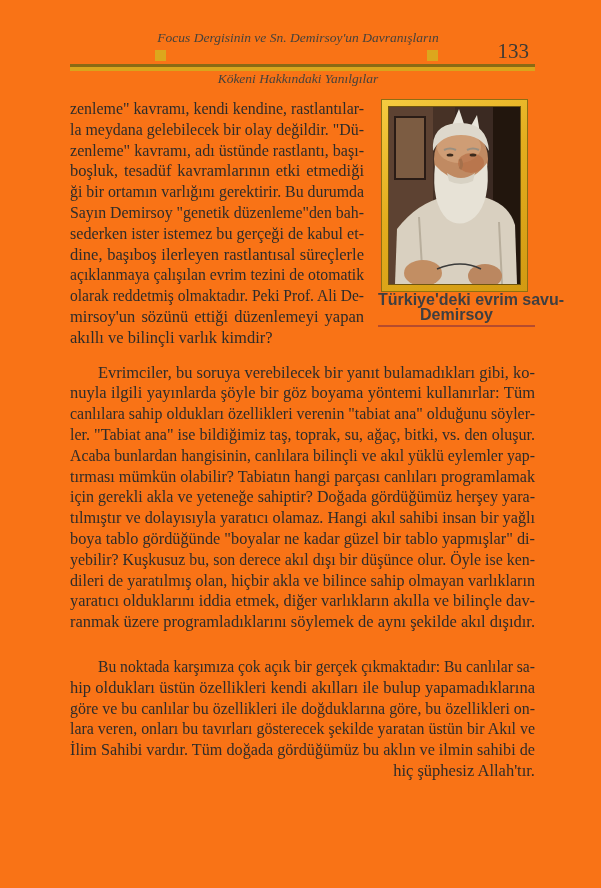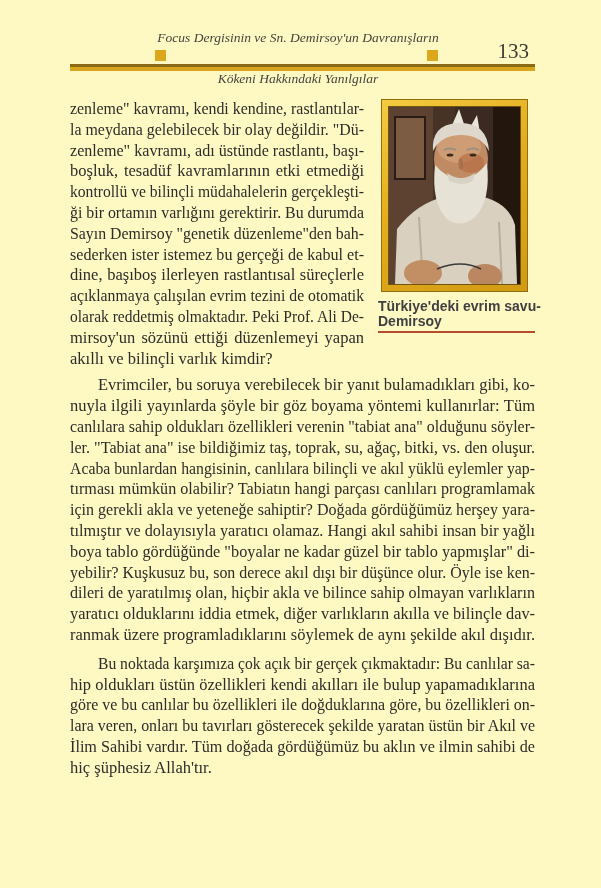--- a/index.html
+++ b/index.html
@@ -1,16 +1,16 @@
 <!DOCTYPE html>
 <html><head>
 <meta charset="utf-8">
 <style>
   html,body{margin:0;padding:0;background:#ffffff;}
-  .page{position:relative;width:601px;height:888px;background:#fef9c3;overflow:hidden;
+  .page{position:relative;width:601px;height:888px;background:#f97316;overflow:hidden;
         font-family:"Liberation Serif","DejaVu Serif",serif;color:#2e2c2a;}
 
   
   .title-line{position:absolute;left:60px;width:476px;text-align:center;
               font-style:italic;font-size:13.5px;line-height:16px;color:#46423c;}
   .title-1{top:30px;}
   .title-2{top:30px;margin-top:41px;}
   .ornament{position:absolute;width:11px;height:11px;background:#DCA71D;}
   .sq-left{left:155px;top:50px;}
   .sq-right{left:427px;top:50px;}
@@ -20,34 +20,34 @@
 
   
   .content{position:absolute;left:70px;top:99px;width:465px;}
   .row1{display:flex;}
   .col1{width:294px;}
   .photo-block{width:157px;margin-left:auto;}
 
   .para .line{height:20.8px;line-height:20.8px;font-size:16.5px;overflow:visible;white-space:nowrap;}
   .line .fit{display:inline-block;white-space:nowrap;transform-origin:0 60%;}
   .indent{padding-left:28px;}
-  .para-2{margin-top:6px;}
-  .para-3{margin-top:8px;}
+  .para-2{margin-top:14px;}
+  .para-3{margin-top:24px;text-align:right;}
 
   
   .photo-frame{box-sizing:border-box;width:147px;height:193px;margin-left:3px;
                border:1px solid #8F6E12;padding:6px;
                background:linear-gradient(150deg,#f5cb40 0%,#e3ad1e 45%,#d29a12 100%);}
   .photo-inner{box-sizing:border-box;width:100%;height:100%;border:1px solid #6e5510;
                overflow:hidden;background:#2e211a;}
   .photo-inner svg{display:block;width:100%;height:100%;}
 
-  .caption{margin-top:7px;text-align:left;
+  .caption{margin-top:1px;text-align:center;
            font-family:"Liberation Sans","DejaVu Sans",sans-serif;
-           font-weight:bold;font-size:14px;line-height:14.5px;color:#3f3f41;}
+           font-weight:bold;font-size:16px;line-height:14.5px;color:#3f3f41;}
   .caption .cap-line{height:14.5px;white-space:nowrap;}
   .cap-line .fit{display:inline-block;white-space:nowrap;transform-origin:100% 60%;}
   .caption-rule{margin-top:3px;height:2px;background:#b64b2d;}
 </style>
 </head>
 <body>
 
 <div class="page">
 
   <div class="title-line title-1">Focus Dergisinin ve Sn. Demirsoy'un Davranışların</div>
@@ -59,21 +59,20 @@
 
   <div class="content">
 
     <div class="row1">
 
       <div class="col1 para">
         <div class="line fit-line"><span class="fit" style="transform: scaleX(0.96354);">zenleme" kavramı, kendi kendine, rastlantılar-</span></div>
         <div class="line fit-line"><span class="fit" style="transform: scaleX(0.963885);">la meydana gelebilecek bir olay değildir. "Dü-</span></div>
         <div class="line fit-line"><span class="fit" style="transform: scaleX(0.97563);">zenleme" kavramı, adı üstünde rastlantı, başı-</span></div>
         <div class="line fit-line"><span class="fit" style="word-spacing: 1.67188px;">boşluk, tesadüf kavramlarının etki etmediği</span></div>
-        <div class="line fit-line"><span class="fit" style="transform: scaleX(0.946384);">kontrollü ve bilinçli müdahalelerin gerçekleşti-</span></div>
         <div class="line fit-line"><span class="fit" style="transform: scaleX(0.961865);">ği bir ortamın varlığını gerektirir. Bu durumda</span></div>
         <div class="line fit-line"><span class="fit" style="transform: scaleX(0.961373);">Sayın Demirsoy "genetik düzenleme"den bah-</span></div>
         <div class="line fit-line"><span class="fit" style="transform: scaleX(0.976744);">sederken ister istemez bu gerçeği de kabul et-</span></div>
         <div class="line fit-line"><span class="fit" style="word-spacing: 0.535156px;">dine, başıboş ilerleyen rastlantısal süreçlerle</span></div>
         <div class="line fit-line"><span class="fit" style="transform: scaleX(0.953481);">açıklanmaya çalışılan evrim tezini de otomatik</span></div>
         <div class="line fit-line"><span class="fit" style="transform: scaleX(0.940706);">olarak reddetmiş olmaktadır. Peki Prof. Ali De-</span></div>
         <div class="line fit-line"><span class="fit" style="word-spacing: 1.96094px;">mirsoy'un sözünü ettiği düzenlemeyi yapan</span></div>
         <div class="line fit-line"><span class="fit">akıllı ve bilinçli varlık kimdir?</span></div>
       </div>
 

